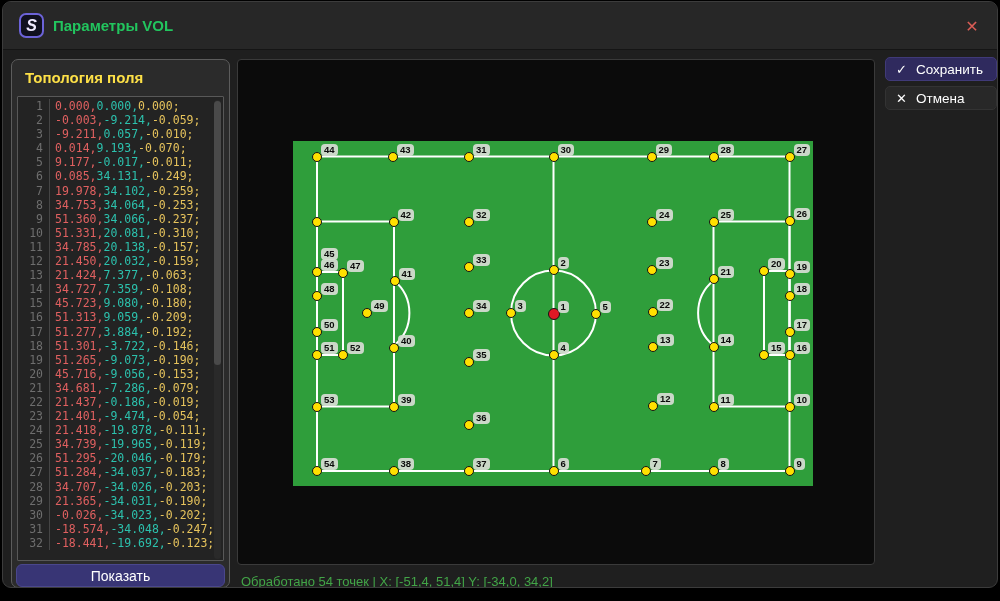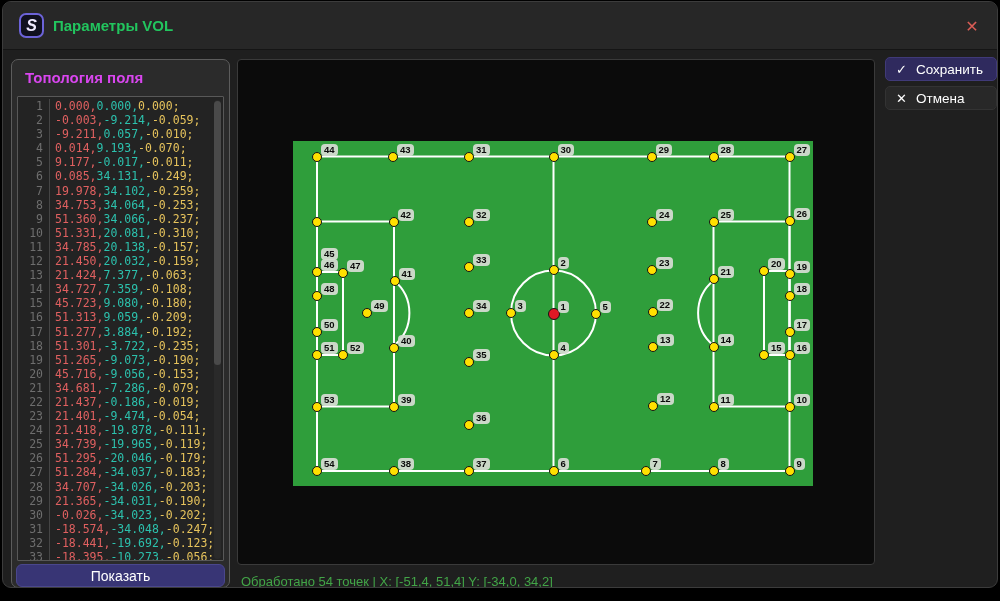--- a/index.html
+++ b/index.html
@@ -17,21 +17,21 @@
   .logo{position:absolute;left:16px;top:11px;width:25px;height:25px;border-radius:7px;
     background:#10101f;border:2px solid #6c63d8;color:#efeaff;font-weight:bold;
     font-style:italic;font-size:16px;text-align:center;line-height:21px;}
   .title{position:absolute;left:50px;top:15px;color:#22c55e;font-size:15px;font-weight:bold;}
   .close{position:absolute;right:14px;top:14px;color:#d95c55;font-size:16px;
     width:22px;height:22px;text-align:center;line-height:22px;cursor:pointer;}
   
   .leftpanel{position:absolute;left:8px;top:57px;width:219px;height:529px;
     background:#2b2b2b;border:1px solid #5c5c5c;border-radius:7px;}
   .panel-header{position:absolute;left:0;top:0;width:100%;height:36px;padding:9px 13px;
-    color:#d946ef;font-size:15px;font-weight:bold;}
+    color:#fde047;font-size:15px;font-weight:bold;}
   .editor{position:absolute;left:5px;top:36px;width:207px;height:465px;background:#232323;
     border:1px solid #585858;border-radius:1px;overflow:hidden;
     font-family:"DejaVu Sans Mono",monospace;font-size:11.5px;}
   .editor-inner{position:absolute;left:0;top:2px;width:100%;}
   .cl{height:14.1px;line-height:14.1px;white-space:nowrap;}
   .ln{display:inline-block;width:32px;padding-right:6px;text-align:right;color:#6e6e6e;
     border-right:1px solid #454545;}
   .code{margin-left:5px;}
   .vx{color:var(--c-x);} .vy{color:var(--c-y);} .vz{color:var(--c-z);}
   .sbar{position:absolute;right:2px;top:3px;width:7px;height:459px;background:#2a2a2a;
@@ -87,36 +87,35 @@
           <div class="cl"><span class="ln">8</span><span class="code"><span class="vx">34.753,</span><span class="vy">34.064,</span><span class="vz">-0.253;</span></span></div>
           <div class="cl"><span class="ln">9</span><span class="code"><span class="vx">51.360,</span><span class="vy">34.066,</span><span class="vz">-0.237;</span></span></div>
           <div class="cl"><span class="ln">10</span><span class="code"><span class="vx">51.331,</span><span class="vy">20.081,</span><span class="vz">-0.310;</span></span></div>
           <div class="cl"><span class="ln">11</span><span class="code"><span class="vx">34.785,</span><span class="vy">20.138,</span><span class="vz">-0.157;</span></span></div>
           <div class="cl"><span class="ln">12</span><span class="code"><span class="vx">21.450,</span><span class="vy">20.032,</span><span class="vz">-0.159;</span></span></div>
           <div class="cl"><span class="ln">13</span><span class="code"><span class="vx">21.424,</span><span class="vy">7.377,</span><span class="vz">-0.063;</span></span></div>
           <div class="cl"><span class="ln">14</span><span class="code"><span class="vx">34.727,</span><span class="vy">7.359,</span><span class="vz">-0.108;</span></span></div>
           <div class="cl"><span class="ln">15</span><span class="code"><span class="vx">45.723,</span><span class="vy">9.080,</span><span class="vz">-0.180;</span></span></div>
           <div class="cl"><span class="ln">16</span><span class="code"><span class="vx">51.313,</span><span class="vy">9.059,</span><span class="vz">-0.209;</span></span></div>
           <div class="cl"><span class="ln">17</span><span class="code"><span class="vx">51.277,</span><span class="vy">3.884,</span><span class="vz">-0.192;</span></span></div>
-          <div class="cl"><span class="ln">18</span><span class="code"><span class="vx">51.301,</span><span class="vy">-3.722,</span><span class="vz">-0.235;</span></span></div>
+          <div class="cl"><span class="ln">18</span><span class="code"><span class="vx">51.301,</span><span class="vy">-3.722,</span><span class="vz">-0.146;</span></span></div>
           <div class="cl"><span class="ln">19</span><span class="code"><span class="vx">51.265,</span><span class="vy">-9.073,</span><span class="vz">-0.190;</span></span></div>
           <div class="cl"><span class="ln">20</span><span class="code"><span class="vx">45.716,</span><span class="vy">-9.056,</span><span class="vz">-0.153;</span></span></div>
           <div class="cl"><span class="ln">21</span><span class="code"><span class="vx">34.681,</span><span class="vy">-7.286,</span><span class="vz">-0.079;</span></span></div>
           <div class="cl"><span class="ln">22</span><span class="code"><span class="vx">21.437,</span><span class="vy">-0.186,</span><span class="vz">-0.019;</span></span></div>
           <div class="cl"><span class="ln">23</span><span class="code"><span class="vx">21.401,</span><span class="vy">-9.474,</span><span class="vz">-0.054;</span></span></div>
           <div class="cl"><span class="ln">24</span><span class="code"><span class="vx">21.418,</span><span class="vy">-19.878,</span><span class="vz">-0.111;</span></span></div>
           <div class="cl"><span class="ln">25</span><span class="code"><span class="vx">34.739,</span><span class="vy">-19.965,</span><span class="vz">-0.119;</span></span></div>
           <div class="cl"><span class="ln">26</span><span class="code"><span class="vx">51.295,</span><span class="vy">-20.046,</span><span class="vz">-0.179;</span></span></div>
           <div class="cl"><span class="ln">27</span><span class="code"><span class="vx">51.284,</span><span class="vy">-34.037,</span><span class="vz">-0.183;</span></span></div>
           <div class="cl"><span class="ln">28</span><span class="code"><span class="vx">34.707,</span><span class="vy">-34.026,</span><span class="vz">-0.203;</span></span></div>
           <div class="cl"><span class="ln">29</span><span class="code"><span class="vx">21.365,</span><span class="vy">-34.031,</span><span class="vz">-0.190;</span></span></div>
           <div class="cl"><span class="ln">30</span><span class="code"><span class="vx">-0.026,</span><span class="vy">-34.023,</span><span class="vz">-0.202;</span></span></div>
           <div class="cl"><span class="ln">31</span><span class="code"><span class="vx">-18.574,</span><span class="vy">-34.048,</span><span class="vz">-0.247;</span></span></div>
           <div class="cl"><span class="ln">32</span><span class="code"><span class="vx">-18.441,</span><span class="vy">-19.692,</span><span class="vz">-0.123;</span></span></div>
-          <div class="cl"><span class="ln">33</span><span class="code"><span class="vx">-18.395,</span><span class="vy">-10.273,</span><span class="vz">-0.056;</span></span></div>
         </div>
       <div class="sbar">
         <div class="sthumb"></div>
       </div>
     </div>
     <button class="show-btn">Показать</button>
   </div>
 
   <div class="mainpanel">
     <div class="field" id="field">

